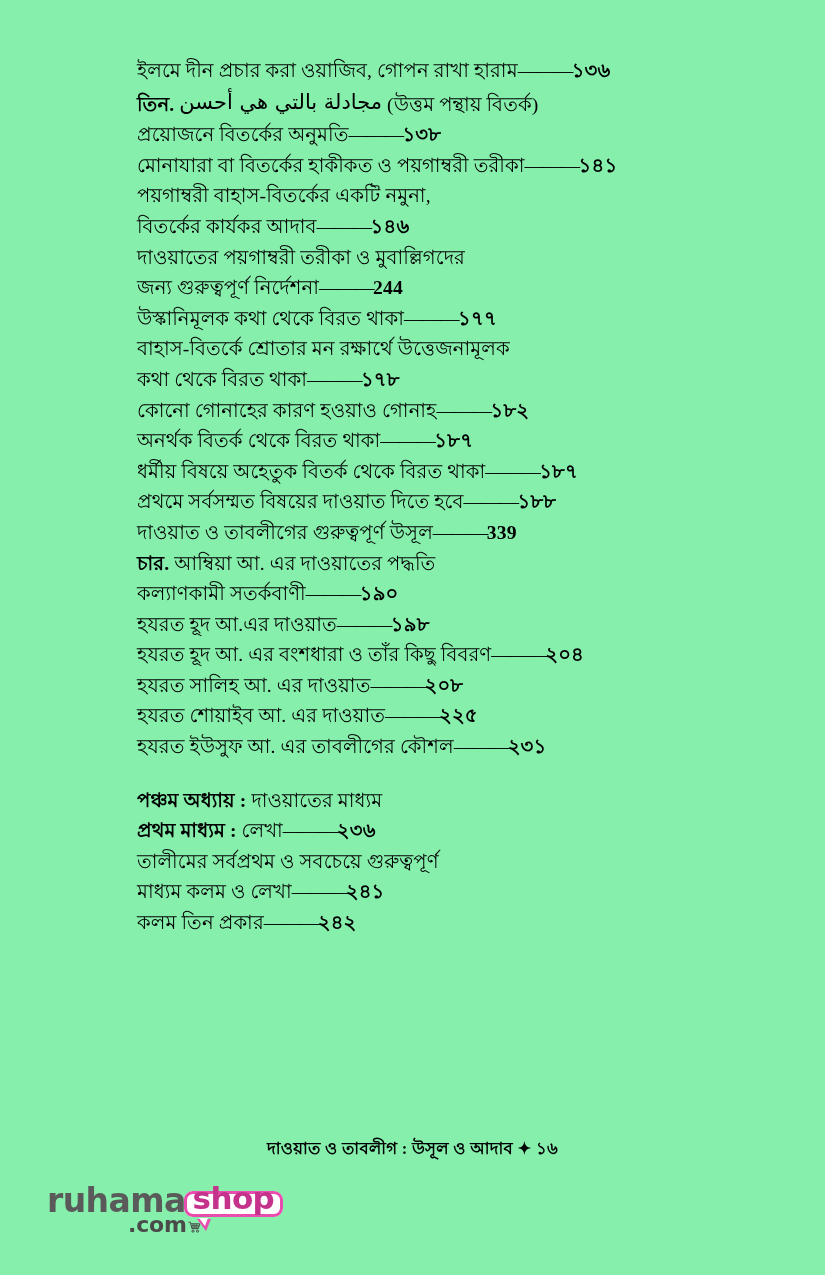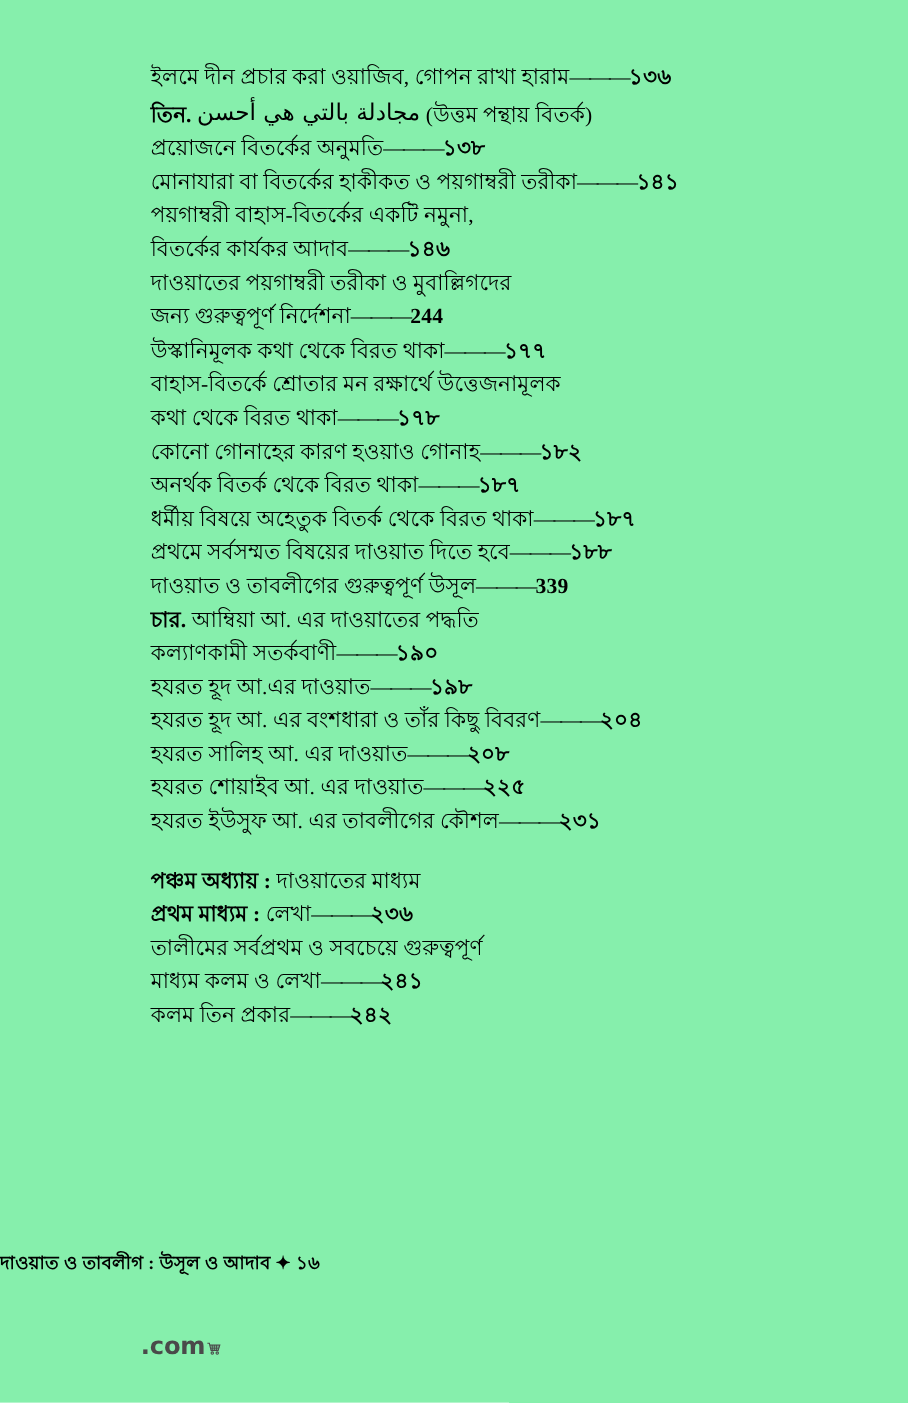--- a/index.html
+++ b/index.html
@@ -65,20 +65,21 @@
   }
 
   .pageno { font-weight: 700; letter-spacing: 0.2px; }
 
   
   #footer {
     position: absolute;
     left: 0;
     right: 0;
     top: 1136px;
+    text-align: center;
     font-size: 16.5px;
     font-weight: 700;
     letter-spacing: 0.3px;
     color: #000;
   }
 
   
   #logo {
     position: absolute;
     left: 47px;
@@ -182,20 +183,30 @@
       <div class="toc-line bold-lead"><span class="lead">প্রথম মাধ্যম :</span> <span class="trail">লেখা</span><span class="dashes">———</span><span class="pageno">২৩৬</span></div>
       <div class="toc-line"><span class="lead">তালীমের সর্বপ্রথম ও সবচেয়ে গুরুত্বপূর্ণ</span></div>
       <div class="toc-line"><span class="lead">মাধ্যম কলম ও লেখা</span><span class="dashes">———</span><span class="pageno">২৪১</span></div>
       <div class="toc-line"><span class="lead">কলম তিন প্রকার</span><span class="dashes">———</span><span class="pageno">২৪২</span></div>
     </div>
 
   <div id="footer">
     <span>দাওয়াত ও তাবলীগ : উসূল ও আদাব ✦ ১৬</span>
   </div>
 
+  <div id="logo">
+    <span id="logo-word">ruhama</span>
+    <span id="logo-bubble-wrap">
+      <span id="logo-bubble">
+        <span id="logo-shop">shop</span>
+      </span>
+      <span id="logo-tail"></span>
+      <span id="logo-tail-inner"></span>
+    </span>
+  </div>
   <div id="logo-dotcom">
     <span>.com</span><span id="cart-icon"><svg width="13" height="12" viewBox="0 0 13 12" aria-hidden="true">
           <path d="M0.5 1.2 H2.3 L3.9 7.6 H10.3 L11.8 2.8 H3.1" fill="none" stroke="#4a4a4a" stroke-width="1"></path>
           <path d="M5.0 2.8 V7.6 M6.9 2.8 V7.6 M8.8 2.8 V7.6" stroke="#4a4a4a" stroke-width="0.8"></path>
           <path d="M3.4 4.6 H11.3 M3.7 6.1 H10.8" stroke="#4a4a4a" stroke-width="0.8"></path>
           <circle cx="5.0" cy="10.1" r="1.1" fill="none" stroke="#4a4a4a" stroke-width="1"></circle>
           <circle cx="9.5" cy="10.1" r="1.1" fill="none" stroke="#4a4a4a" stroke-width="1"></circle>
         </svg></span>
   </div>
 

